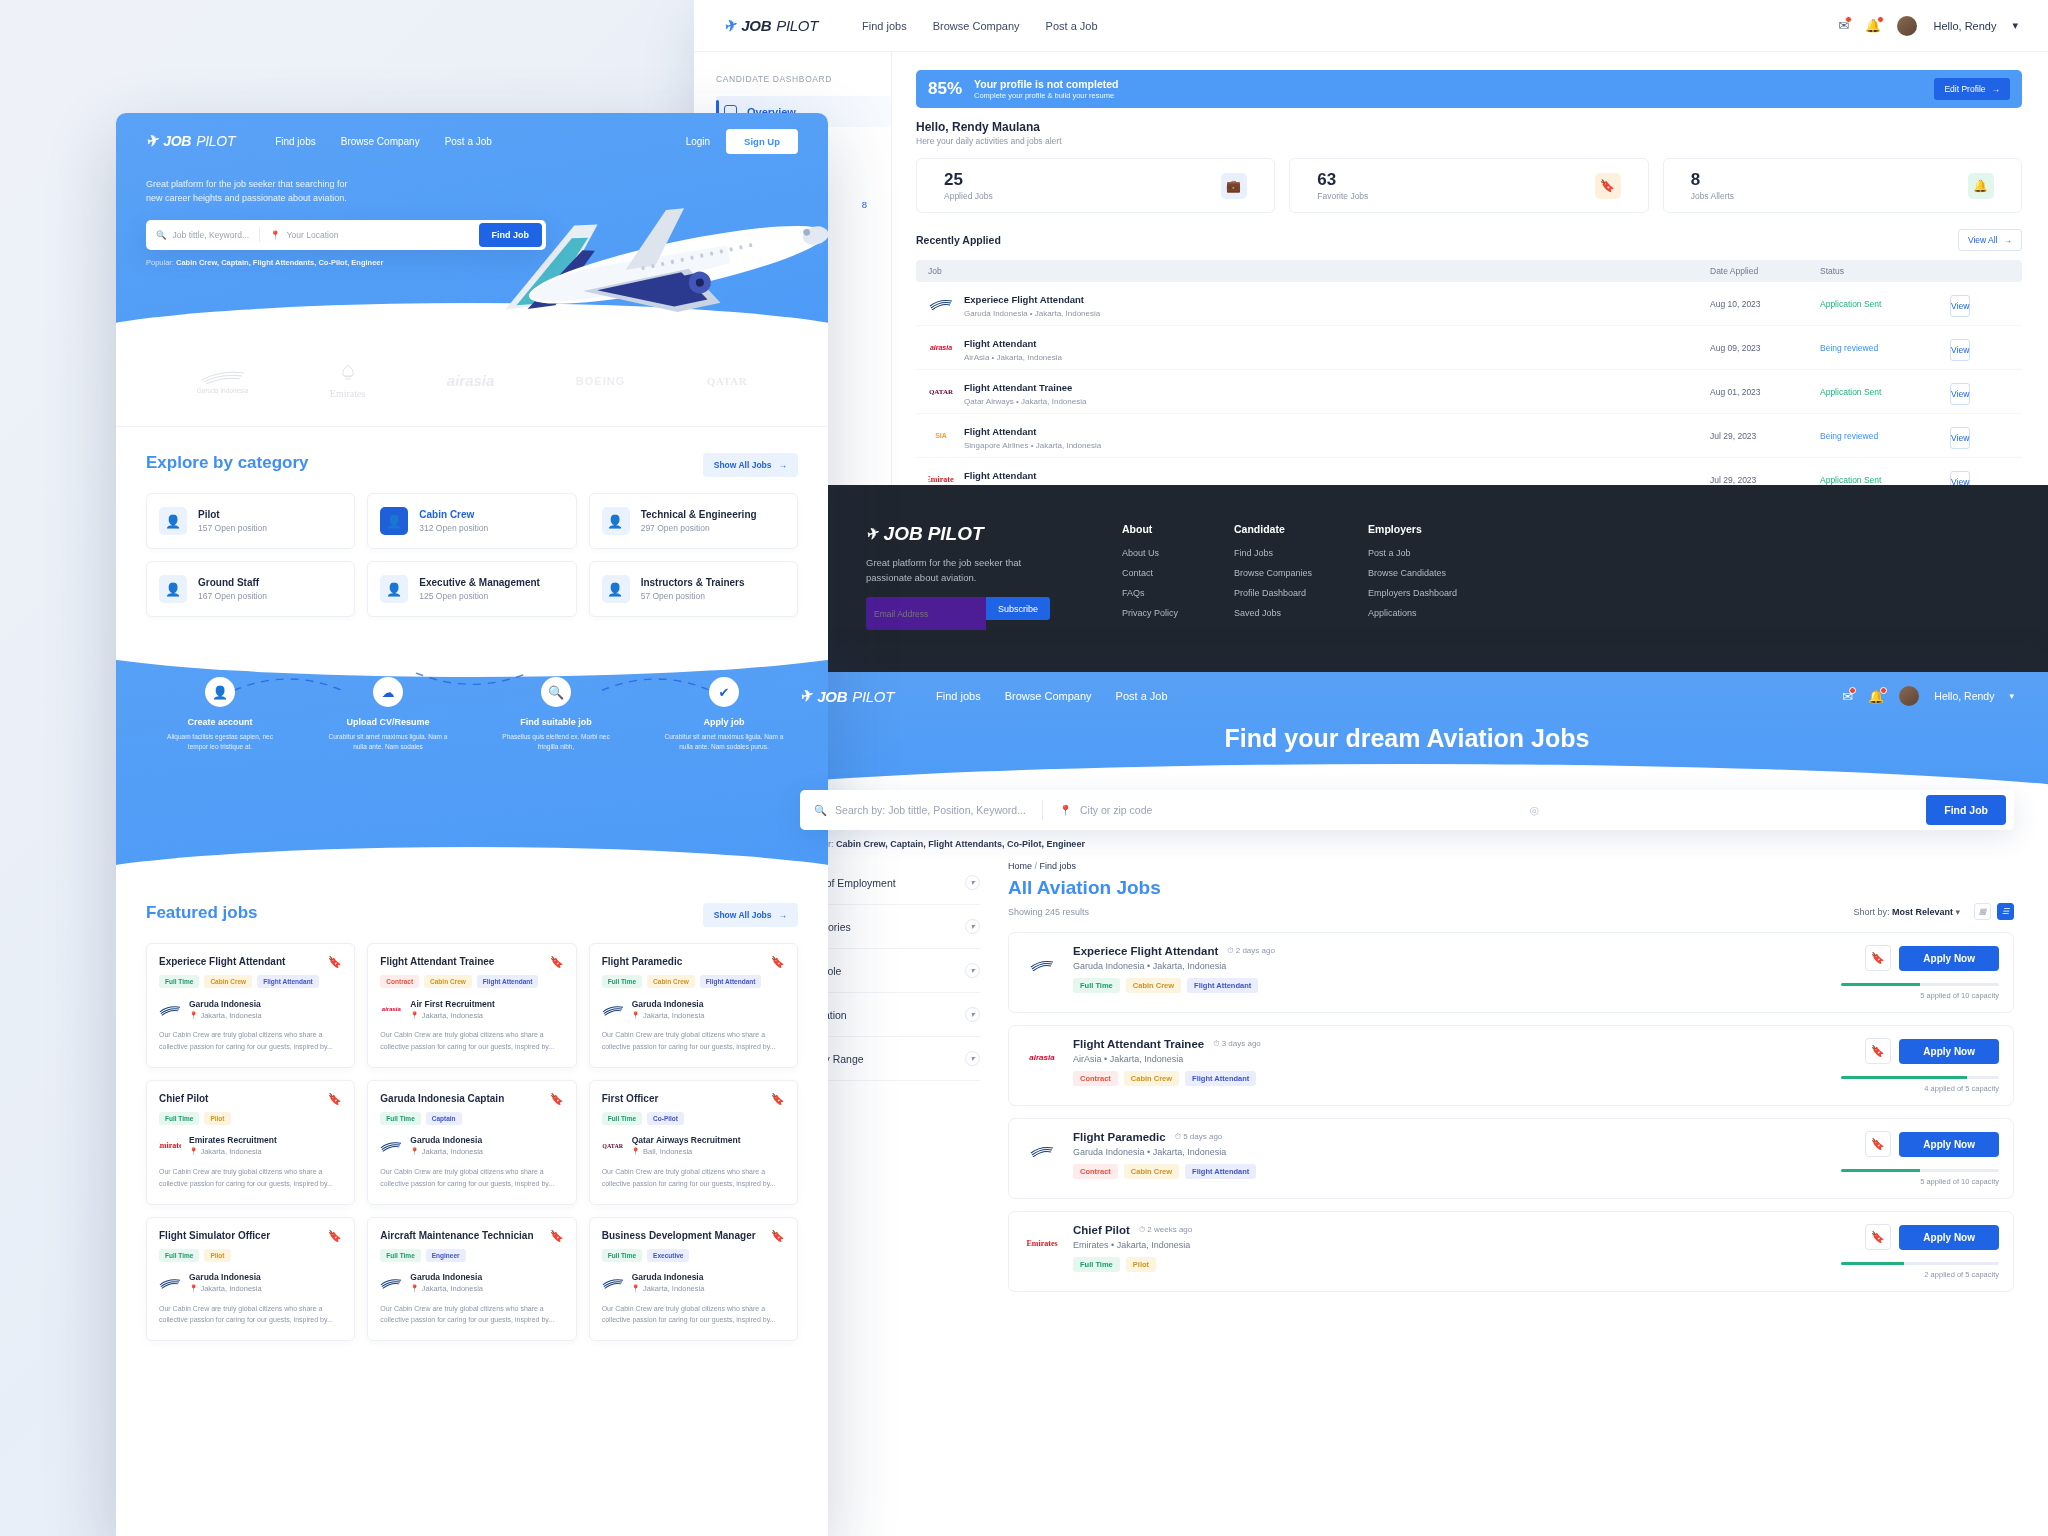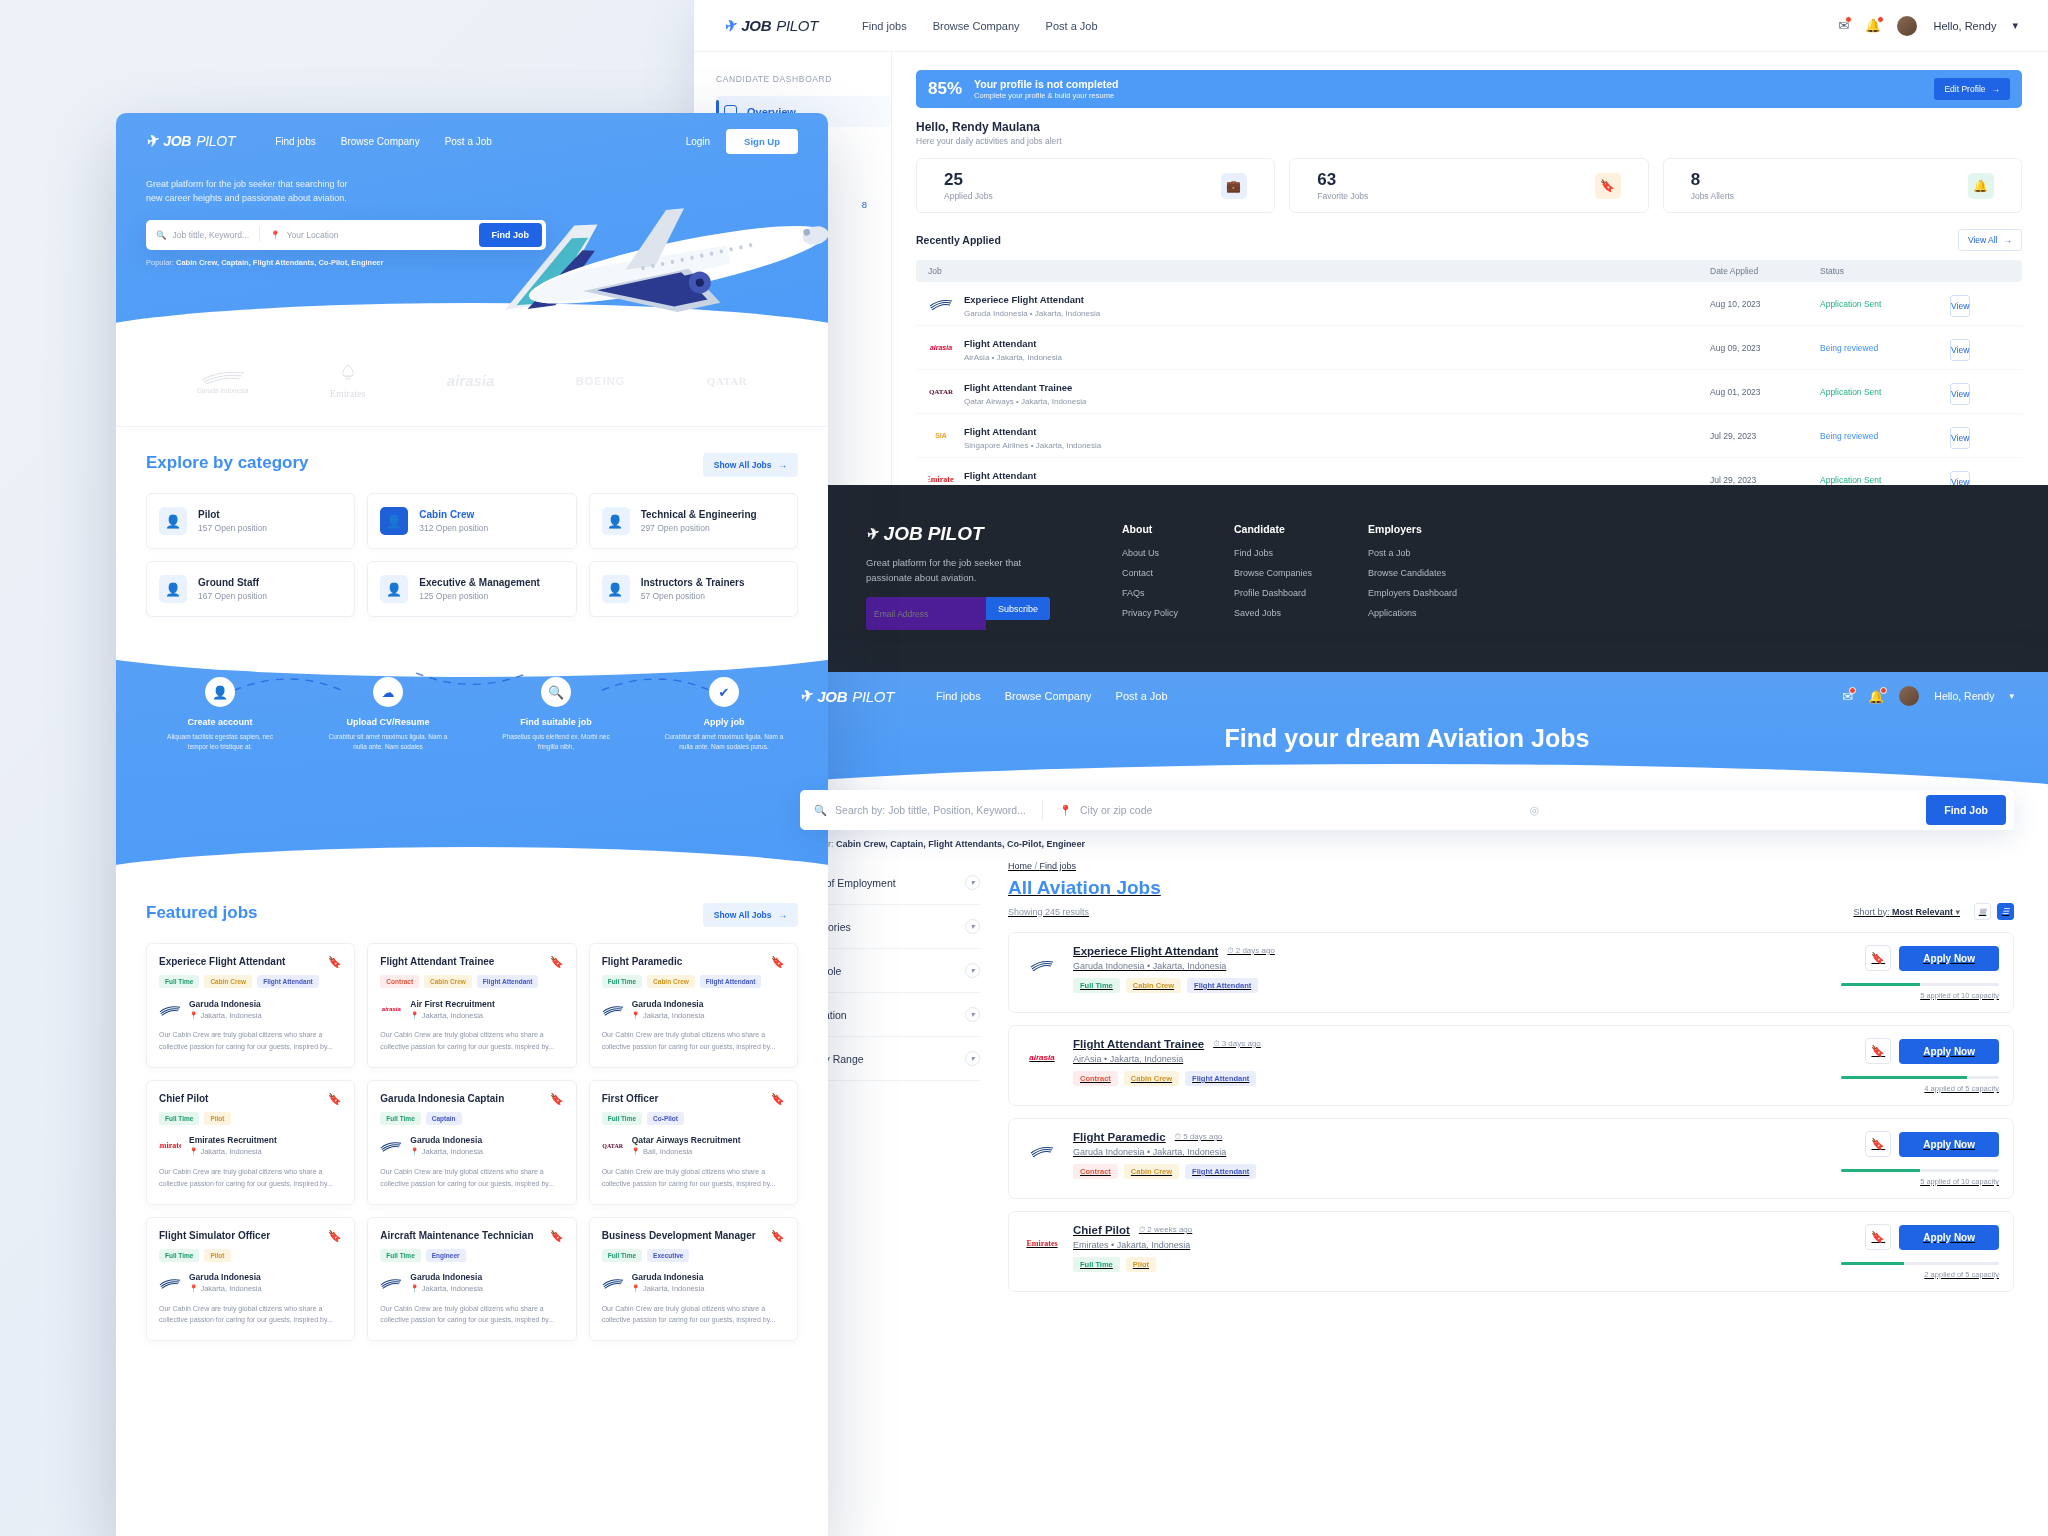--- a/index.html
+++ b/index.html
@@ -94,21 +94,21 @@
   .jl-search{position:relative;z-index:3;margin:-2px 34px 0 34px;background:#fff;border-radius:5px;box-shadow:0 7px 26px rgba(40,70,130,.13);height:40px;display:flex;align-items:center;padding:0 8px 0 14px;}
   .jls-field{display:flex;align-items:center;gap:8px;font-size:10.5px;color:#9aa3b4;}
   .jls-sep{width:1px;height:20px;background:#e6eaf1;margin:0 16px;}
   .jls-btn{margin-left:auto;background:#1f64e5;color:#fff;font-size:10.5px;font-weight:700;padding:9px 18px;border-radius:4px;}
   .jl-pop{margin:9px 34px 0 34px;font-size:9px;color:#6f7b91;}
   .jl-pop b{color:#2b3750;font-weight:600;}
   .jl-body{display:flex;margin-top:12px;padding:0 34px;}
   .jl-filters{width:180px;}
   .filt{display:flex;align-items:center;font-size:10.5px;color:#2b3750;padding:14px 0;border-bottom:1px solid #f0f2f6;}
   .filt .chev{margin-left:auto;width:15px;height:15px;border:1px solid #e2e6ee;border-radius:50%;display:flex;align-items:center;justify-content:center;font-size:8px;color:#8a94a8;}
-  .jl-results{flex:1;padding-left:28px;text-decoration:underline;}
+  .jl-results{flex:1;padding-left:28px;}
   .crumb{font-size:9px;color:#8c95a8;}
   .crumb b{color:#2b3750;font-weight:400;}
   .jl-h1{font-size:19px;font-weight:700;color:#1d2840;margin-top:6px;}
   .jl-h1 span{color:#3d8ef5;}
   .jl-meta{display:flex;align-items:center;margin-top:4px;}
   .jl-showing{font-size:9px;color:#8c95a8;}
   .jl-sort{margin-left:auto;font-size:9px;color:#5b6780;}
   .jl-sort b{color:#1d2840;}
   .viewtog{display:flex;gap:6px;margin-left:14px;}
   .vt{width:17px;height:17px;border-radius:3px;border:1px solid #e2e6ee;display:flex;align-items:center;justify-content:center;font-size:8px;color:#98a2b4;}

